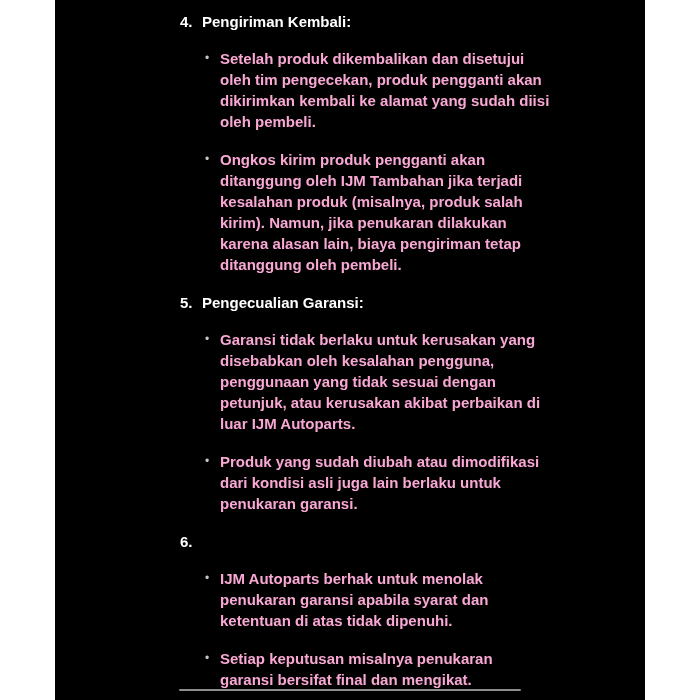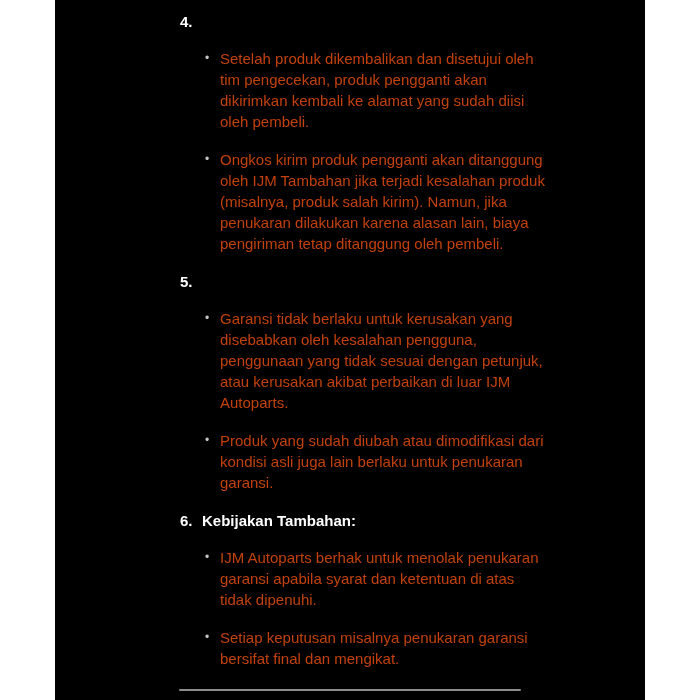--- a/index.html
+++ b/index.html
@@ -44,21 +44,22 @@
   }
   .bullet .dot {
     width: 15px;
     flex: none;
     color: #c6c6c6;
     font-size: 12px;
     line-height: 21px;
   }
   .bullet .btext {
     flex: 1;
-    color: #c2410c;
+    color: #f9a8d4;
+    font-weight: bold;
   }
   .home-indicator {
     position: absolute;
     bottom: 9px;
     left: 50%;
     transform: translateX(-50%);
     width: 342px;
     height: 2px;
     background: #8d8d8d;
     border-radius: 2px;
@@ -66,49 +67,50 @@
 </style>
 </head>
 <body>
 
 <div class="panel">
   <div class="content">
 
     <div class="section">
       <div class="heading">
         <span class="num">4.</span>
+        <span class="title">Pengiriman Kembali:</span>
       </div>
       <div class="bullet">
         <span class="dot">•</span>
         <span class="btext">Setelah produk dikembalikan dan disetujui oleh tim pengecekan, produk pengganti akan dikirimkan kembali ke alamat yang sudah diisi oleh pembeli.</span>
       </div>
       <div class="bullet">
         <span class="dot">•</span>
         <span class="btext">Ongkos kirim produk pengganti akan ditanggung oleh IJM Tambahan jika terjadi kesalahan produk (misalnya, produk salah kirim). Namun, jika penukaran dilakukan karena alasan lain, biaya pengiriman tetap ditanggung oleh pembeli.</span>
       </div>
     </div>
 
     <div class="section">
       <div class="heading">
         <span class="num">5.</span>
+        <span class="title">Pengecualian Garansi:</span>
       </div>
       <div class="bullet">
         <span class="dot">•</span>
         <span class="btext">Garansi tidak berlaku untuk kerusakan yang disebabkan oleh kesalahan pengguna, penggunaan yang tidak sesuai dengan petunjuk, atau kerusakan akibat perbaikan di luar IJM Autoparts.</span>
       </div>
       <div class="bullet">
         <span class="dot">•</span>
         <span class="btext">Produk yang sudah diubah atau dimodifikasi dari kondisi asli juga lain berlaku untuk penukaran garansi.</span>
       </div>
     </div>
 
     <div class="section">
       <div class="heading">
         <span class="num">6.</span>
-        <span class="title">Kebijakan Tambahan:</span>
       </div>
       <div class="bullet">
         <span class="dot">•</span>
         <span class="btext">IJM Autoparts berhak untuk menolak penukaran garansi apabila syarat dan ketentuan di atas tidak dipenuhi.</span>
       </div>
       <div class="bullet">
         <span class="dot">•</span>
         <span class="btext">Setiap keputusan misalnya penukaran garansi bersifat final dan mengikat.</span>
       </div>
     </div>

